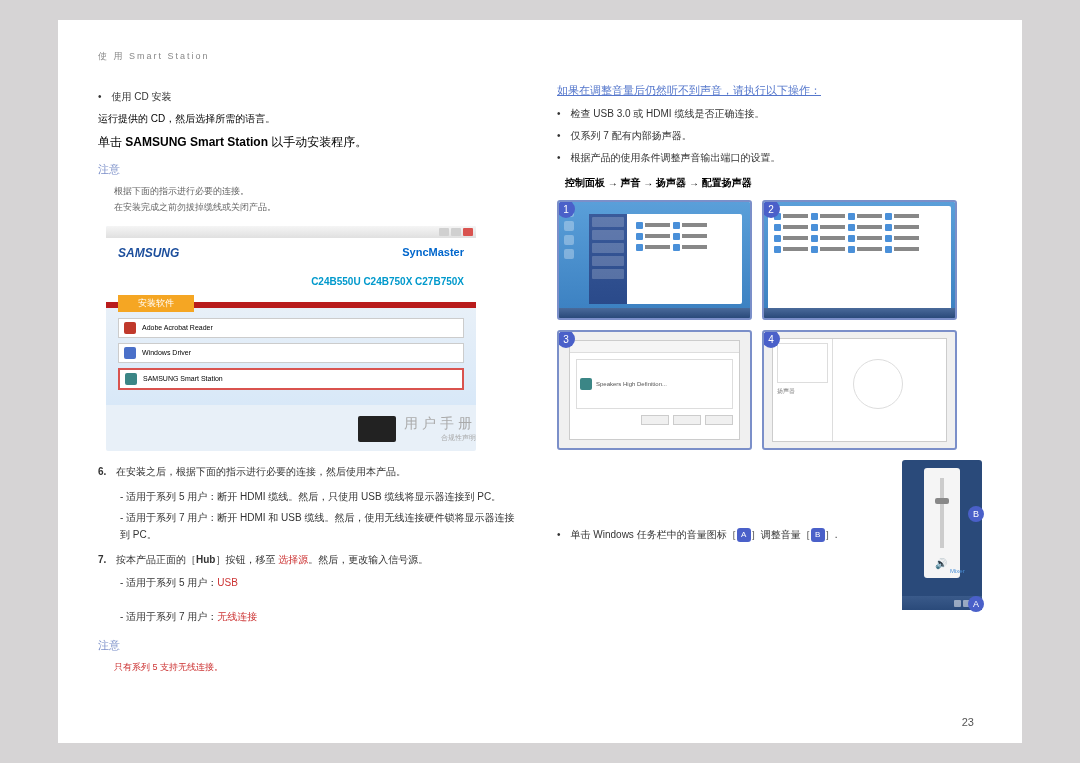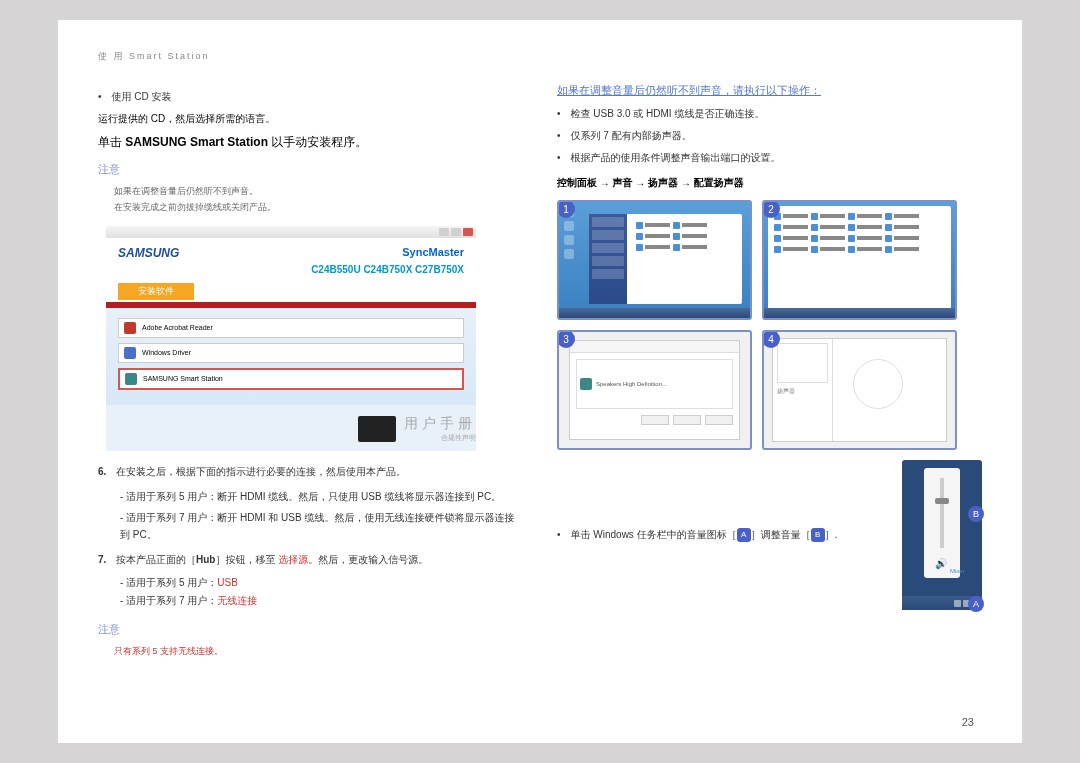--- a/index.html
+++ b/index.html
@@ -14,39 +14,39 @@
 .bold{font-weight:bold}
 .notice{color:#7b8fc9;font-size:11px;margin:10px 0 6px}
 .notice-body{font-size:9px;color:#666;margin-left:16px;line-height:1.8}
 .screenshot{width:370px;height:225px;margin:10px 0 12px 8px;background:#e8f0f8;border-radius:2px;position:relative;overflow:hidden}
 .scr-titlebar{height:12px;background:linear-gradient(#f5f5f5,#e0e0e0);display:flex;justify-content:flex-end;align-items:center;padding:0 3px;gap:2px}
 .scr-btn{width:10px;height:8px;background:#d0d0d0;border-radius:1px}
 .scr-btn.close{background:#d9534f}
 .scr-top{height:70px;background:#fff;padding:8px 12px;border-bottom:6px solid #b91c1c}
 .scr-logo{color:#1c4e9c;font-weight:bold;font-style:italic;font-size:12px}
 .scr-sync{color:#0066cc;font-weight:bold;font-size:11px;text-align:right}
-.scr-models{color:#0099cc;font-weight:bold;font-size:10px;text-align:right;margin-top:6px}
+.scr-models{color:#0099cc;font-weight:bold;font-size:10px;text-align:right;margin-top:18px}
 .scr-tab{background:#f5a623;color:#fff;font-size:9px;padding:2px 20px;display:inline-block;margin-top:8px}
 .scr-body{padding:10px 12px;background:linear-gradient(#e8f0f8,#d8e8f8)}
 .scr-item{background:#fff;border:1px solid #ccc;padding:3px 5px;margin-bottom:5px;display:flex;align-items:center;gap:6px;font-size:7px}
 .scr-item.sel{border:2px solid #d9534f}
 .scr-icon{width:12px;height:12px;background:#c0392b;border-radius:2px}
 .scr-icon.b{background:#4a70c9}
 .scr-icon.c{background:#3b8686}
 .scr-footer{position:absolute;bottom:8px;right:0;display:flex;align-items:center;gap:8px}
 .scr-mon{width:38px;height:26px;background:#222;border-radius:2px}
 .scr-manual{color:#aaa;font-size:14px;letter-spacing:4px}
 .num-item{display:flex;gap:6px;font-size:10px;color:#333;margin:8px 0;line-height:1.7}
 .num-item .n{font-weight:bold;min-width:12px}
 .sub{margin-left:22px;font-size:10px;color:#333;line-height:1.7;margin-bottom:4px}
 .sub::before{content:"- ";color:#333}
 .sub2{margin-left:22px;font-size:10px;color:#333}
 .red{color:#cc3333}
 .blue-u{color:#5577cc;text-decoration:underline;font-size:11px;margin-bottom:8px;display:block}
-.nb{font-weight:bold;font-size:10px;margin:10px 0}
+.nb{font-weight:bold;font-size:10px;margin:10px 8px}
 .grid4{display:flex;flex-wrap:wrap;gap:10px;margin:10px 0}
 .mini{position:relative;width:195px;height:120px;border:2px solid #7b8fc9;border-radius:3px;background:#e8f2fb;overflow:hidden}
 .badge{position:absolute;top:-2px;left:-2px;width:18px;height:18px;background:#4a60c9;color:#fff;border-radius:50%;font-size:10px;display:flex;align-items:center;justify-content:center;z-index:2}
 .mini-desk{width:100%;height:100%;background:linear-gradient(#5a9fd9,#3a7fc0);position:relative}
 .mini-tb{position:absolute;bottom:0;width:100%;height:10px;background:linear-gradient(#4a6a9a,#2a4a7a)}
 .mini-icons{position:absolute;left:5px;top:5px;display:flex;flex-direction:column;gap:4px}
 .mi{width:10px;height:10px;background:rgba(255,255,255,0.3);border-radius:2px}
 .mini-win{position:absolute;top:12px;left:30px;right:8px;bottom:14px;background:#fff;border-radius:2px;padding:4px}
 .mini-side{position:absolute;left:0;top:0;bottom:0;width:38px;background:linear-gradient(#3a5a9a,#2a4a8a)}
 .mini-side-item{height:10px;margin:3px;background:rgba(255,255,255,0.2);border-radius:1px}
@@ -90,21 +90,21 @@
 
     <div class="col">
       <div class="bullet">
           <span>使用 CD 安装</span>
         </div>
       <div class="indent" style="font-size:10px;margin:6px 0;line-height:1.6">运行提供的 CD，然后选择所需的语言。</div>
       <div class="indent" style="font-size:12px;margin:6px 0;line-height:1.6">
         <span>单击 </span><span class="bold">SAMSUNG Smart Station</span><span> 以手动安装程序。</span>
       </div>
       <div class="notice">注意</div>
-      <div class="notice-body">如果在调整音量后仍然听不到声音。</div>
+      <div class="notice-body">根据下面的指示进行必要的连接。</div>
       <div class="notice-body">在安装完成之前勿拔掉缆线或关闭产品。</div>
 
       <div class="screenshot">
         <div class="scr-titlebar">
           <div class="scr-btn"></div>
           <div class="scr-btn"></div>
           <div class="scr-btn close"></div>
         </div>
         <div class="scr-top">
           <div style="display:flex;justify-content:space-between;align-items:flex-start">
@@ -144,21 +144,21 @@
           <span>在安装之后，根据下面的指示进行必要的连接，然后使用本产品。</span>
         </div>
       <div class="sub">适用于系列 5 用户：断开 HDMI 缆线。然后，只使用 USB 缆线将显示器连接到 PC。</div>
       <div class="sub">适用于系列 7 用户：断开 HDMI 和 USB 缆线。然后，使用无线连接硬件锁将显示器连接到 PC。</div>
 
       <div class="num-item">
           <span class="n">7.</span>
         <span><span>按本产品正面的［</span><span class="bold">Hub</span><span>］按钮，移至 </span><span class="red">选择源</span><span>。然后，更改输入信号源。</span></span>
       </div>
       <div class="sub2">- <span>适用于系列 5 用户：</span><span class="red">USB</span></div>
-      <div class="sub2" style="margin-top:4px">- <span>适用于系列 7 用户：</span><span class="red">无线连接</span></div>
+      <div class="sub2" style="margin-top:20px">- <span>适用于系列 7 用户：</span><span class="red">无线连接</span></div>
 
       <div class="notice" style="margin-top:14px">注意</div>
       <div class="notice-body red">只有系列 5 支持无线连接。</div>
     </div>
 
     <div class="col">
       <span class="blue-u">如果在调整音量后仍然听不到声音，请执行以下操作：</span>
       <div class="bullet">
           <span>检查 USB 3.0 或 HDMI 缆线是否正确连接。</span>
         </div>

